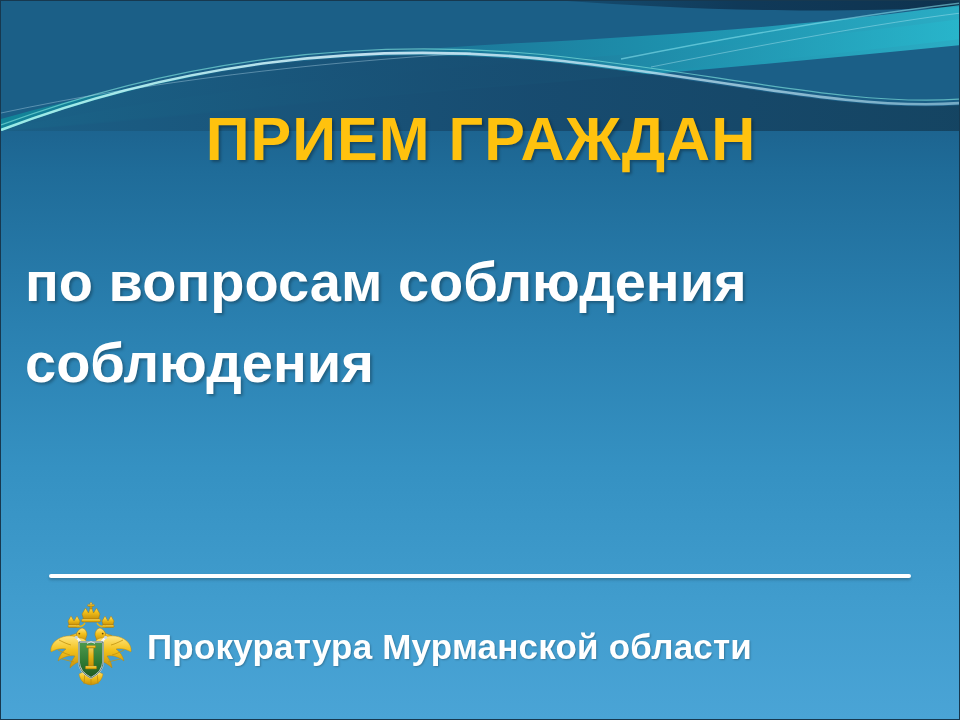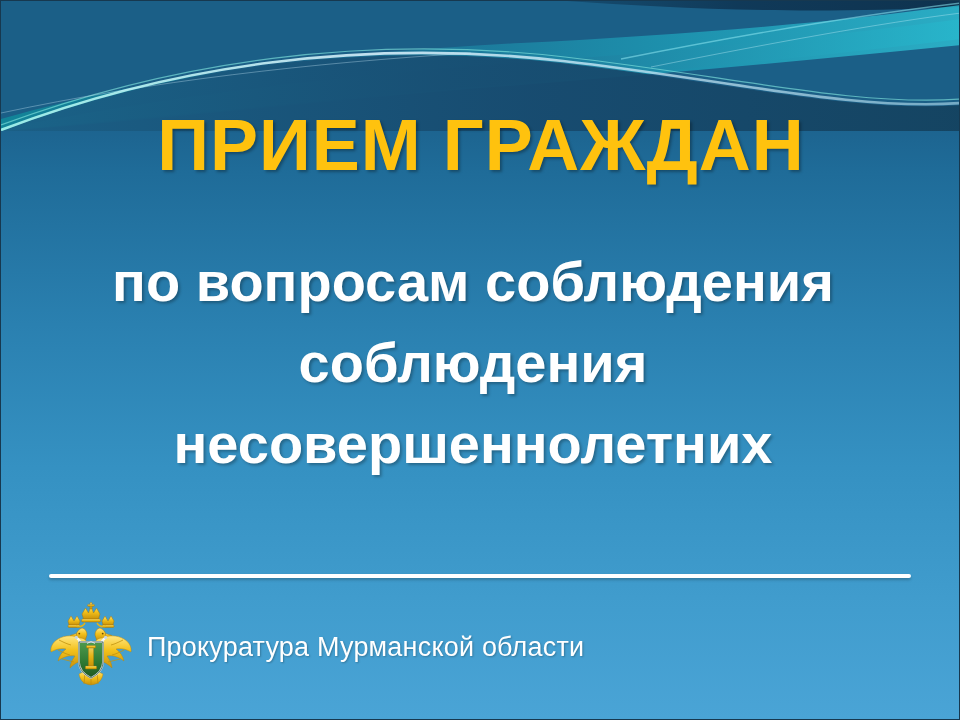--- a/index.html
+++ b/index.html
@@ -47,35 +47,35 @@
   .title-wrap {
     position: absolute;
     left: 0;
     top: 108px;
     width: 960px;
     text-align: center;
   }
   .main-title {
     display: block;
     margin: 0;
-    font-size: 72px;
+    font-size: 61px;
     line-height: 1.0;
     font-weight: bold;
     letter-spacing: 1px;
     color: #FFC20E;
     text-shadow: 2px 2px 3px rgba(0,0,0,0.30);
     white-space: nowrap;
   }
 
   .subtitle-wrap {
     position: absolute;
-    left: 16px;
+    left: 24px;
     top: 240px;
     width: 912px;
-    text-align: center;
+    text-align: left;
   }
   .sub-line {
     display: block;
     margin: 0;
     font-size: 56px;
     line-height: 81px;
     font-weight: bold;
     color: #FFFFFF;
     text-shadow: 2px 2px 3px rgba(0,0,0,0.28);
     white-space: nowrap;
@@ -105,22 +105,22 @@
   }
   .emblem {
     flex: 0 0 auto;
     width: 84px;
     height: 90px;
     margin-right: 14px;
   }
   .emblem svg { display: block; width: 84px; height: 90px; }
 
   .footer-text {
-    font-size: 27px;
-    font-weight: normal;
+    font-size: 35px;
+    font-weight: bold;
     color: #FFFFFF;
     letter-spacing: 0.2px;
     white-space: nowrap;
     text-shadow: 1px 1px 2px rgba(0,0,0,0.25);
   }
 </style>
 </head>
 <body>
 
 <div id="slide">
@@ -179,21 +179,20 @@
     </svg>
   </div>
 
   <div class="title-wrap">
     <span class="main-title">ПРИЕМ ГРАЖДАН</span>
   </div>
 
   <div class="subtitle-wrap">
     <span class="sub-line">по вопросам соблюдения</span>
     <span class="sub-line">соблюдения</span>
-    <span class="sub-line">несовершеннолетних</span>
   </div>
 
   <div class="divider"></div>
 
   <div class="footer">
 
     <div class="emblem">
       <svg viewBox="0 0 84 90" xmlns="http://www.w3.org/2000/svg">
         <defs>
           <linearGradient id="gold" x1="0" y1="0" x2="0" y2="1">

